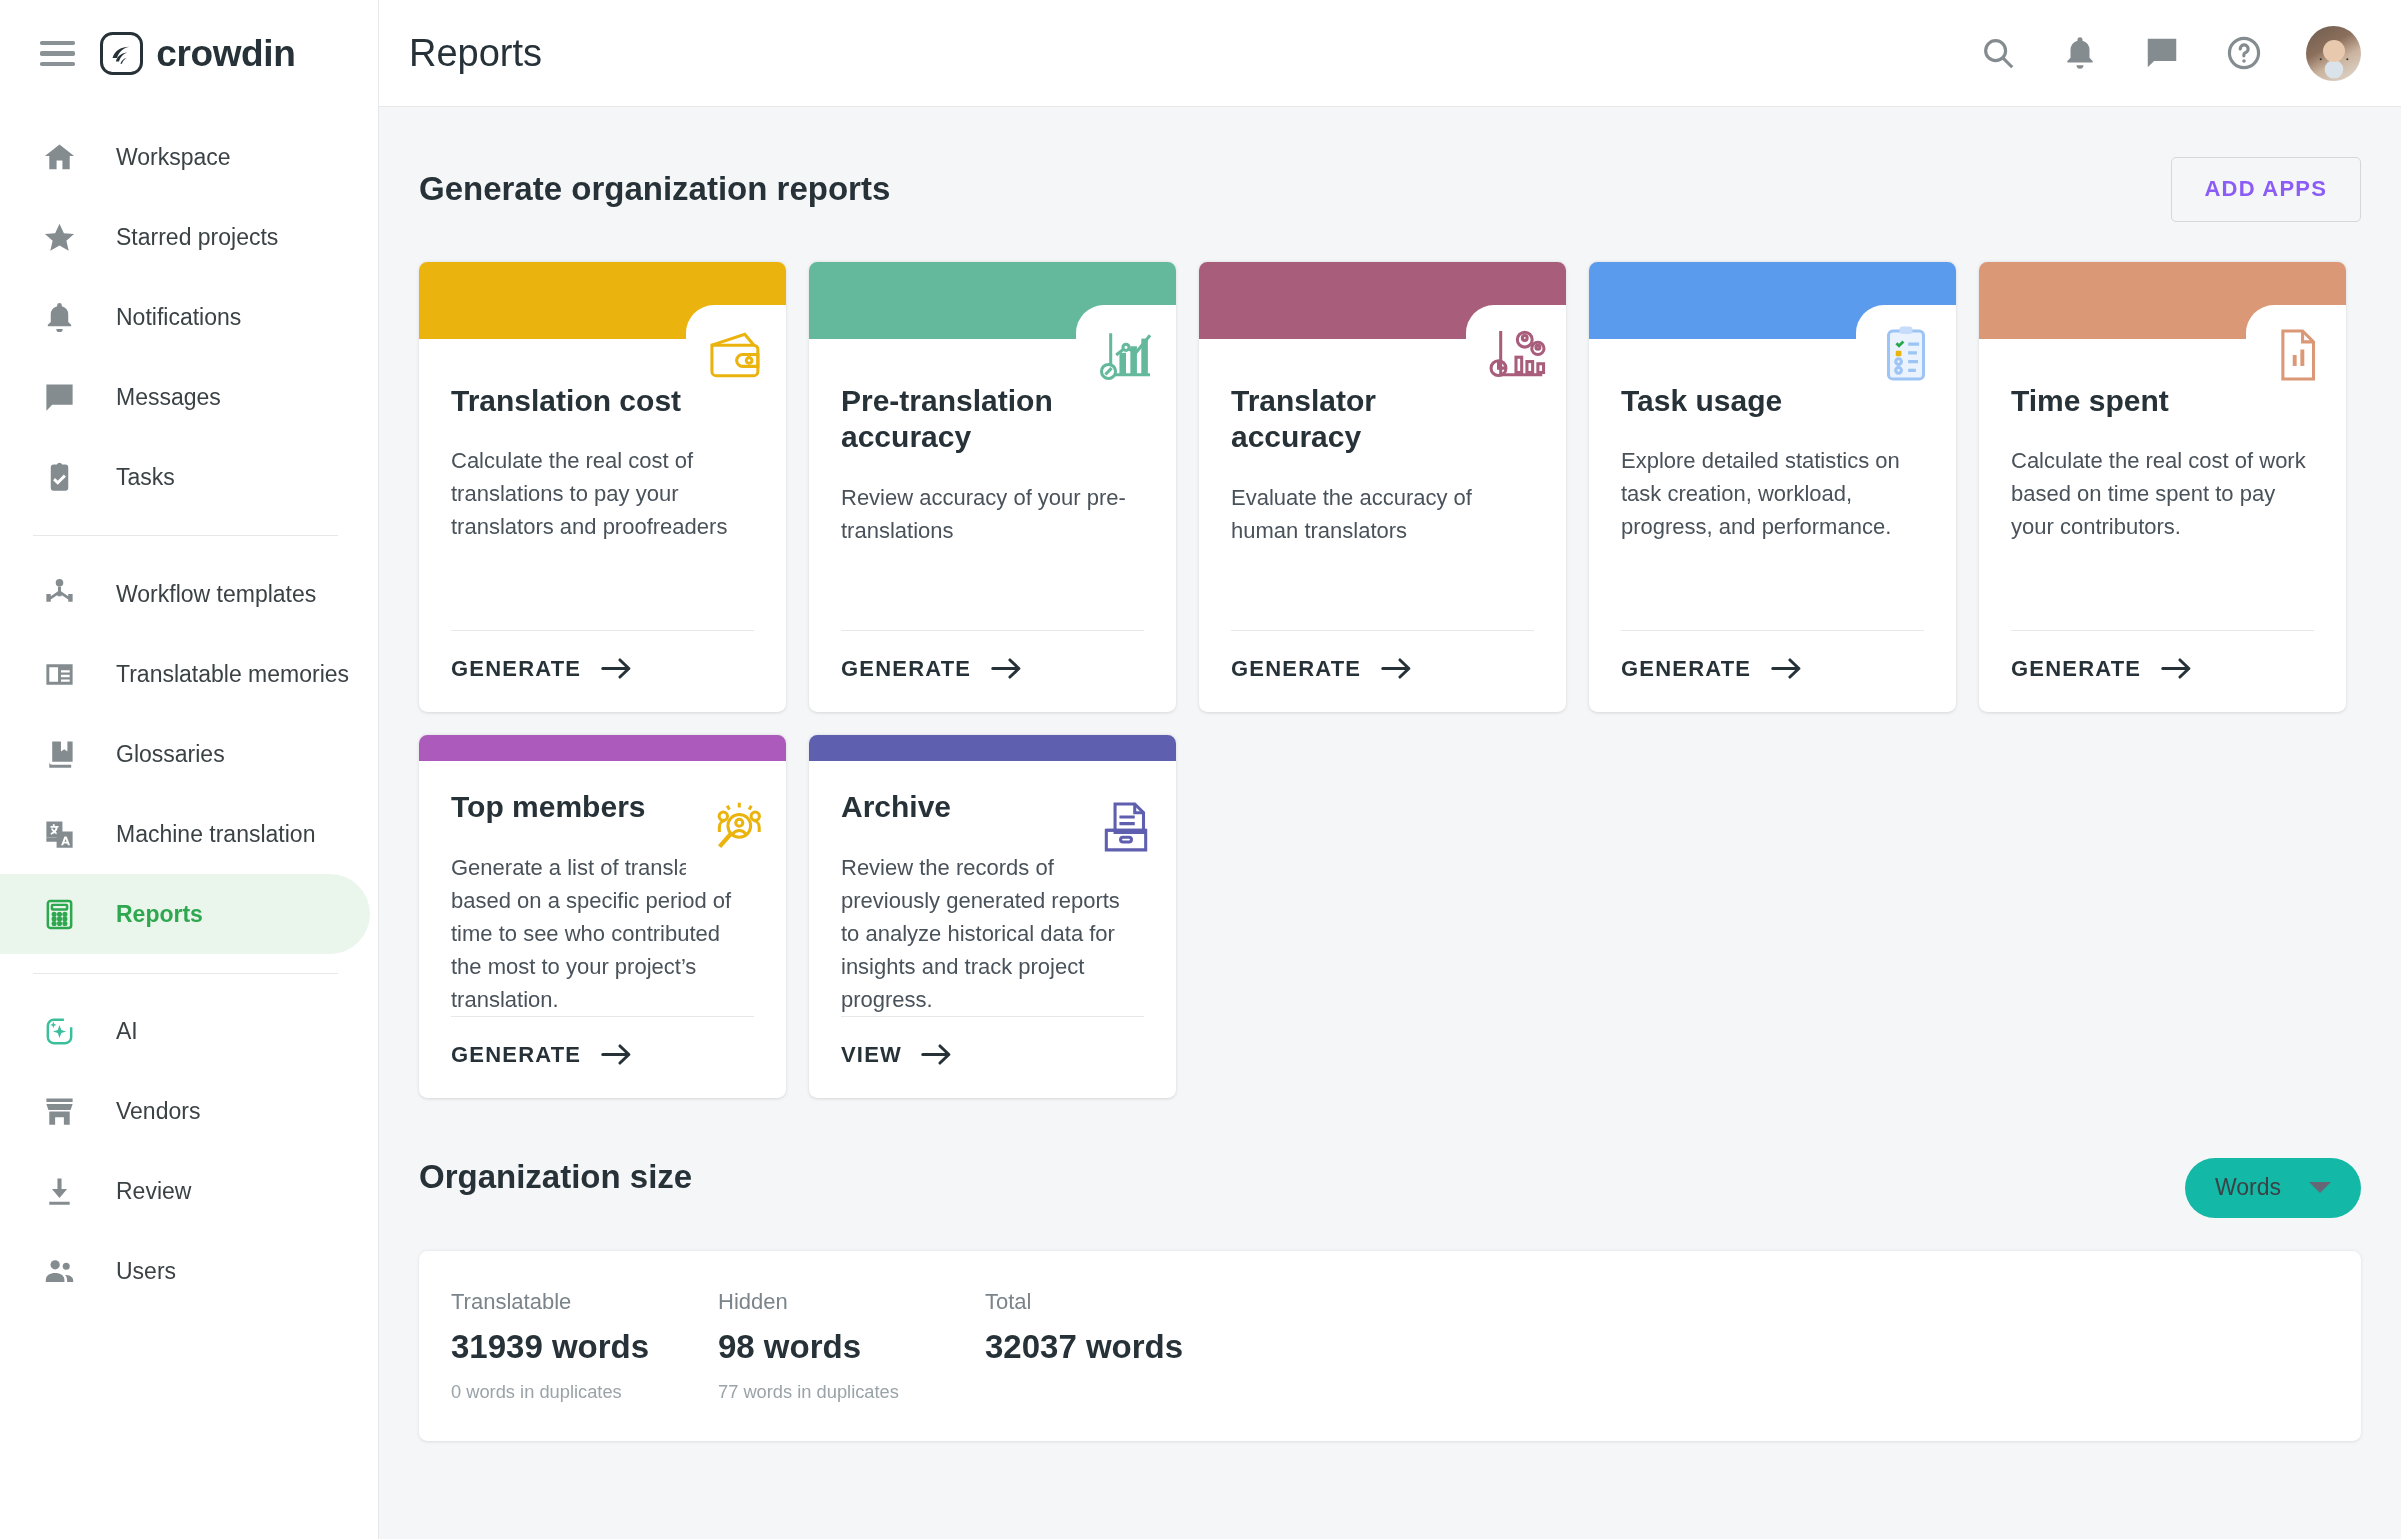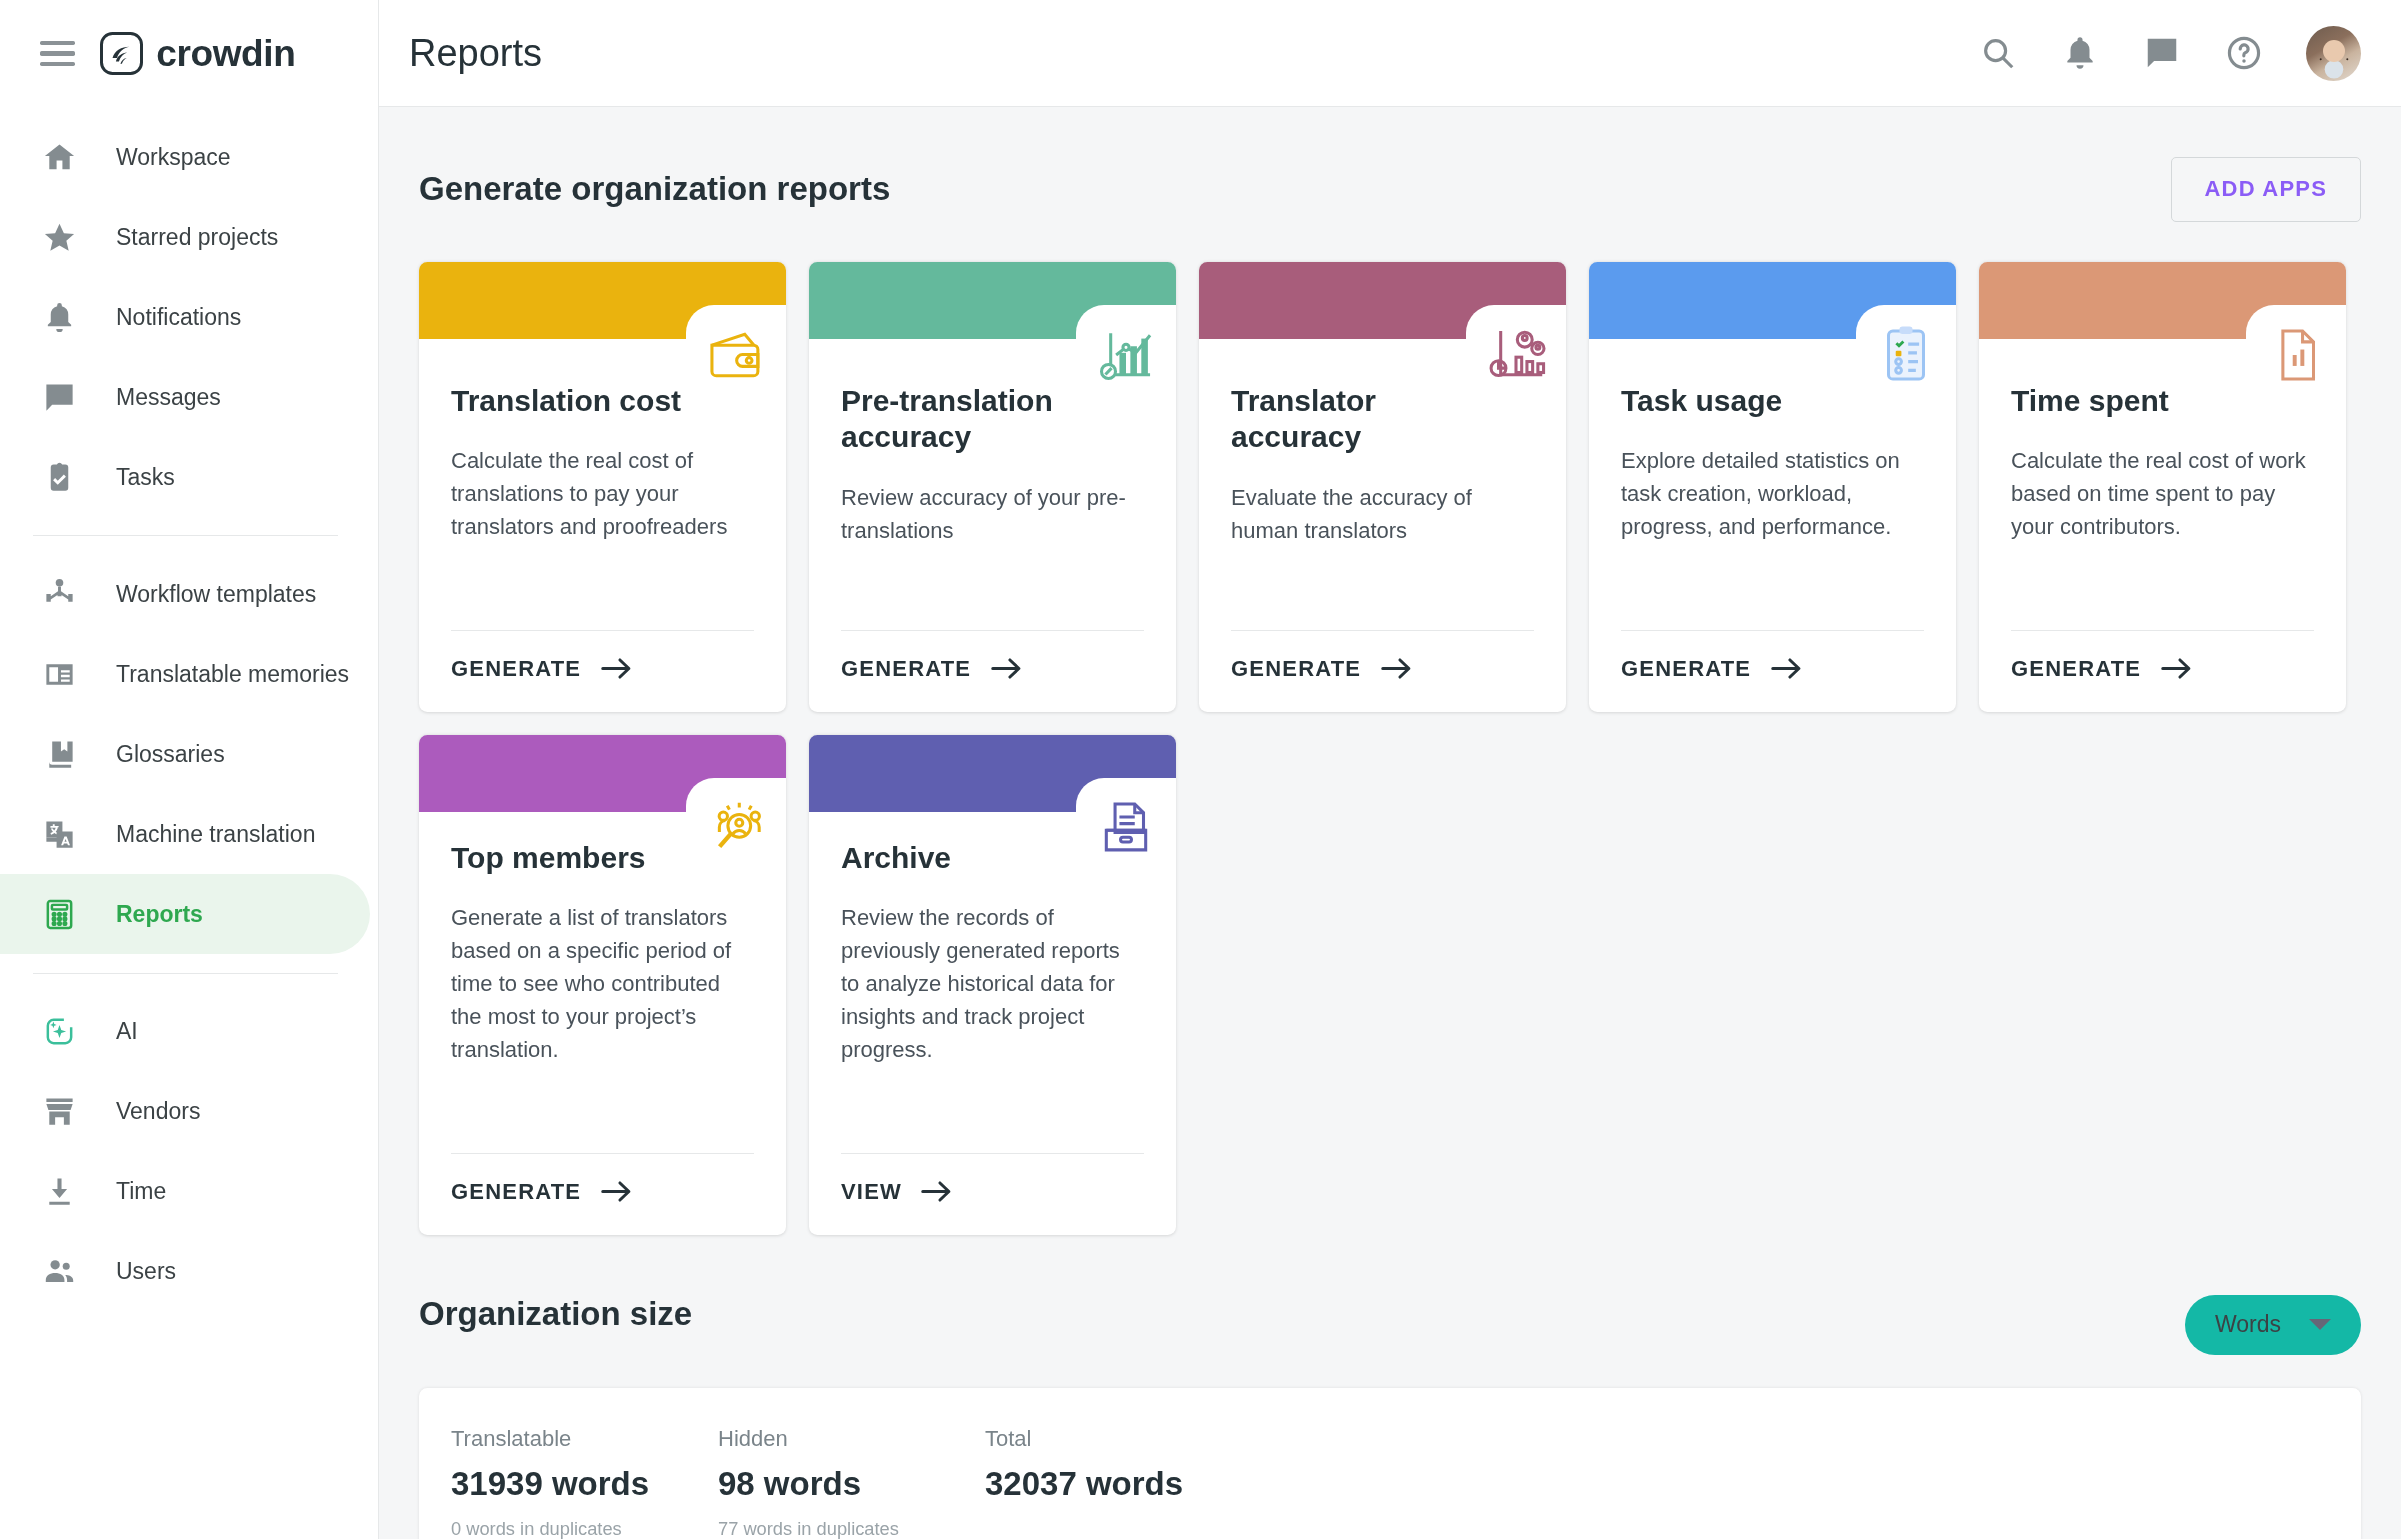--- a/index.html
+++ b/index.html
@@ -83,21 +83,21 @@
   }
 
   .card-grid { display: flex; gap: 23px; flex-wrap: wrap; }
   .card {
     width: 367px; background: #ffffff; border-radius: 8.3px;
     box-shadow: 0 0.8px 3.3px rgba(0,0,0,.13);
     display: flex; flex-direction: column; position: relative; overflow: hidden;
     cursor: pointer;
   }
   .card.r1 { height: 450px; gap: 16px; }
-  .card.r2 { height: 500px; }
+  .card.r2 { height: 363px; }
   .card-banner { height: 77px; width: 100%; position: relative; }
   .card-notch {
     position: absolute; right: 0; top: 43px;
     width: 100px; height: 100px; background: #ffffff;
     border-top-left-radius: 28px; border-bottom-left-radius: 0;
     display: flex; align-items: center; justify-content: center;
   }
   .card-notch svg { width: 70px; height: 70px; }
   .card-body { padding: 28px 32px 0 32px; flex: 1 1 auto; display: flex; flex-direction: column; }
   .card-title { font-size: 30px; font-weight: 700; color: #263238; line-height: 1.22; max-width: 242px; }
@@ -267,21 +267,21 @@
             </svg>
         </span>
         <span class="lbl">Vendors</span>
       </div>
       <div class="nav-item">
         <span class="ico">
           <svg viewBox="0 0 24 24" width="35" height="35" fill="#848c90">
               <path d="M10.6 3h2.8v7.2h3.8L12 16.4 6.8 10.2h3.8V3zM5 19h14v2H5v-2z"></path>
             </svg>
         </span>
-        <span class="lbl">Time</span>
+        <span class="lbl">Review</span>
       </div>
       <div class="nav-item">
         <span class="ico">
           <svg viewBox="0 0 24 24" width="35" height="35" fill="#848c90">
               <circle cx="9" cy="7.4" r="3.2"></circle>
               <circle cx="16.6" cy="8.4" r="2.4"></circle>
               <path d="M2.6 18c0-3.3 2.9-4.9 6.4-4.9s6.4 1.6 6.4 4.9v1.2H2.6V18zm14.2-3.6c2.6.2 4.6 1.5 4.6 3.9v.9h-4.2V18c0-1.5-.5-2.7-1.3-3.6z"></path>
             </svg>
         </span>
         <span class="lbl">Users</span>

